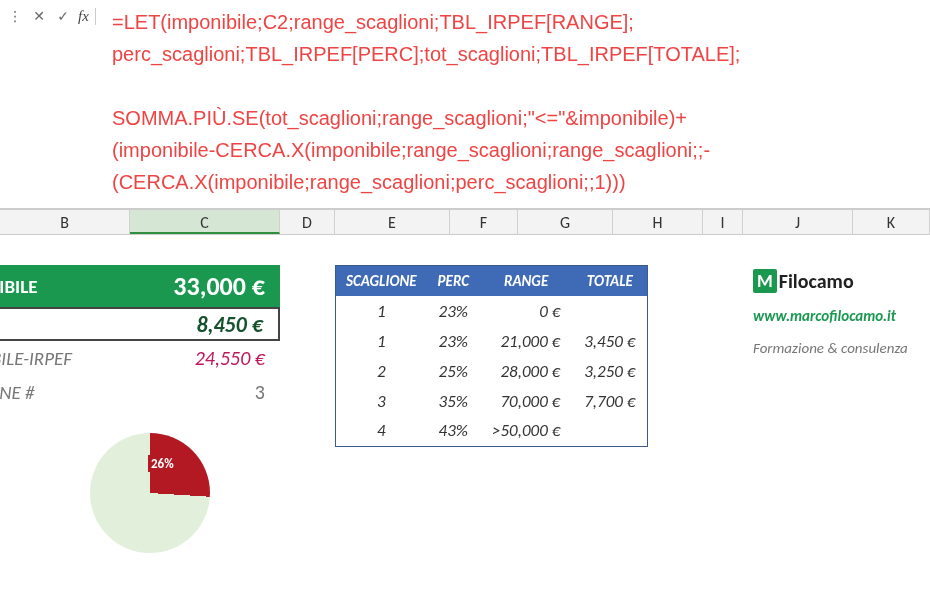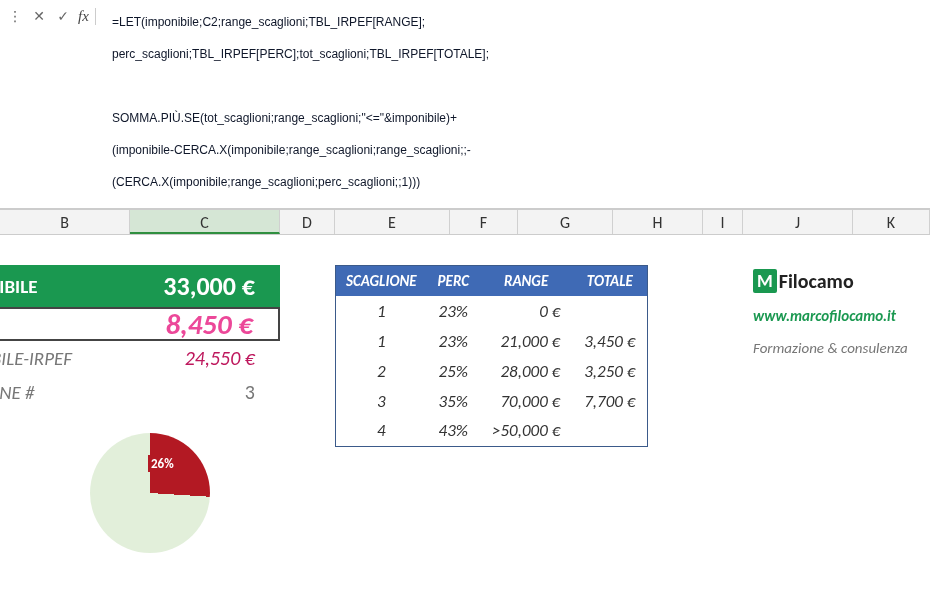--- a/index.html
+++ b/index.html
@@ -3,21 +3,21 @@
 <meta charset="utf-8">
 <style>
   * { box-sizing: border-box; margin: 0; padding: 0; }
   body { font-family: Calibri, Arial, sans-serif; font-size: 14px; color: #333; width: 930px; height: 600px; overflow: hidden; background: #fff; }
 
   
   .formula-bar-wrap { display: flex; align-items: flex-start; border-bottom: 1px solid #ccc; }
   .fb-icons { display: flex; align-items: center; padding: 8px 6px 0 6px; gap: 6px; color: #666; }
   .fb-icons span { width: 18px; text-align: center; cursor: pointer; }
   .fb-fx { font-style: italic; font-family: 'Times New Roman', serif; font-size: 15px; border-right: 1px solid #ccc; padding-right: 10px; color: #444; }
-  .formula-text { padding: 6px 22px 10px 10px; font-family: 'Segoe UI', Arial, sans-serif; font-size: 12px; line-height: 32px; color: #0f172a; flex: 1; white-space: pre-line; }
+  .formula-text { padding: 6px 22px 10px 10px; font-family: 'Segoe UI', Arial, sans-serif; font-size: 20px; line-height: 32px; color: #ef4444; flex: 1; white-space: pre-line; }
 
   
   .col-headers { display: flex; height: 26px; background: #f3f3f3; border-top: 1px solid #ccc; border-bottom: 1px solid #ccc; }
   .col-h { text-align: center; line-height: 26px; color: #333; border-right: 1px solid #d0d0d0; font-size: 16px; }
   .col-h.selected { background: #d5e6d5; border-bottom: 2px solid #2f8f3f; }
   .cB { width: 130px; }
   .cC { width: 150px; }
   .cD { width: 55px; }
   .cE { width: 115px; }
   .cF { width: 68px; }
@@ -26,27 +26,27 @@
   .cI  { width: 40px; }
   .cJ  { width: 110px; }
   .cK  { width: 77px; }
 
   .sheet { position: relative; padding-top: 26px; }
 
   
   .summary { position: absolute; left: -30px; top: 30px; width: 310px; }
   .srow { display: flex; height: 34px; align-items: center; }
   .sl { flex: 1; padding-right: 8px; font-size: 19px; color: #555; padding-left: 4px; font-style: italic; overflow:hidden; }
-  .sv { width: 150px; text-align: right; padding-right: 25px; font-size: 20px; }
+  .sv { width: 150px; text-align: right; padding-right: 15px; font-size: 20px; }
   .r-imp { background: #1a9850; color: #fff; font-weight: bold; font-size: 24px; height: 42px; }
   .r-imp .sl { color: #fff; font-style: normal; }
   .r-imp .sv { font-size: 26px; border: none; }
   .r-irpef { border: 2px solid #444; }
   .r-irpef .sl { color: #c00020; font-style: normal; font-weight: bold; font-size: 20px;}
-  .r-irpef .sv { color: #ec4899; font-weight: bold; font-style: italic; font-size: 29px;}
+  .r-irpef .sv { color: #14532d; font-weight: bold; font-style: italic; font-size: 22px;}
   .r-net .sl { color:#777; }
   .r-net .sv { color: #be185d; font-style: italic; }
   .r-sc .sl { color:#777; }
   .r-sc .sv { color: #777; }
 
   
   .pie-wrap { position: absolute; left: 90px; top: 198px; width: 120px; height: 120px; border-radius: 50%;
     background: conic-gradient(#b31923 0deg 93.6deg, #e2efda 93.6deg 360deg); }
   .pie-label { position: absolute; left: 58px; top: 22px; background: #b31923; color: #fff; font-size: 13px; font-weight: bold; padding: 1px 3px; }
 

